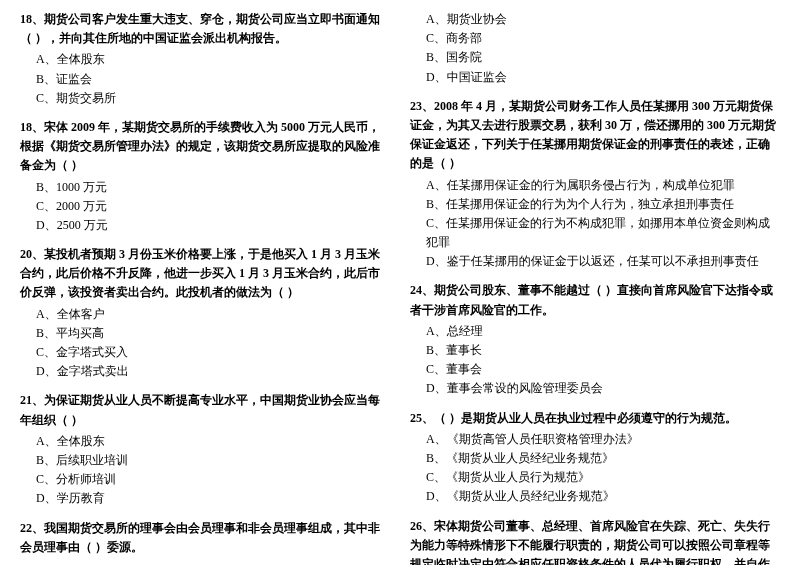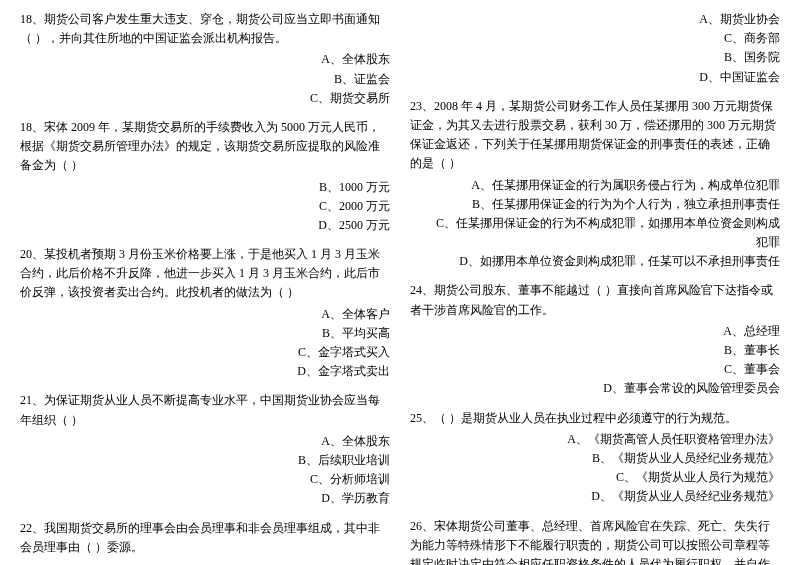--- a/index.html
+++ b/index.html
@@ -26,24 +26,24 @@
     .column-right {
       flex: 1;
     }
     .question {
       margin-bottom: 10px;
       line-height: 1.6;
     }
     .question-text {
       text-indent: 0;
       margin-bottom: 2px;
+      font-weight: bold;
     }
     .options {
       margin-left: 16px;
-      text-align: right;
     }
     .option {
       line-height: 1.6;
     }
   </style>
 </head>
 <body>
 
 <div class="page-content">
   <div class="column-left">
@@ -102,21 +102,21 @@
         <div class="option">D、中国证监会</div>
       </div>
     </div>
 
     <div class="question">
       <div class="question-text">23、2008 年 4 月，某期货公司财务工作人员任某挪用 300 万元期货保证金，为其又去进行股票交易，获利 30 万，偿还挪用的 300 万元期货保证金返还，下列关于任某挪用期货保证金的刑事责任的表述，正确的是（   ）</div>
       <div class="options">
         <div class="option">A、任某挪用保证金的行为属职务侵占行为，构成单位犯罪</div>
         <div class="option">B、任某挪用保证金的行为为个人行为，独立承担刑事责任</div>
         <div class="option">C、任某挪用保证金的行为不构成犯罪，如挪用本单位资金则构成犯罪</div>
-        <div class="option">D、如挪用本单位资金则构成犯罪，任某可以不承担刑事责任</div>
+        <div class="option">D、鉴于任某挪用的保证金于以返还，任某可以不承担刑事责任</div>
       </div>
     </div>
 
     <div class="question">
       <div class="question-text">24、期货公司股东、董事不能越过（   ）直接向首席风险官下达指令或者干涉首席风险官的工作。</div>
       <div class="options">
         <div class="option">A、总经理</div>
         <div class="option">B、董事长</div>
         <div class="option">C、董事会</div>
         <div class="option">D、董事会常设的风险管理委员会</div>

